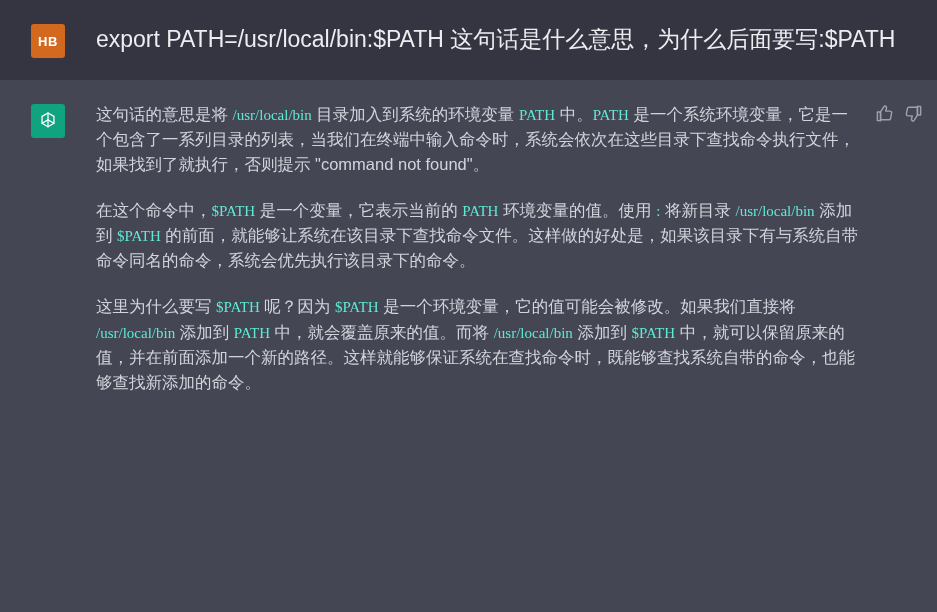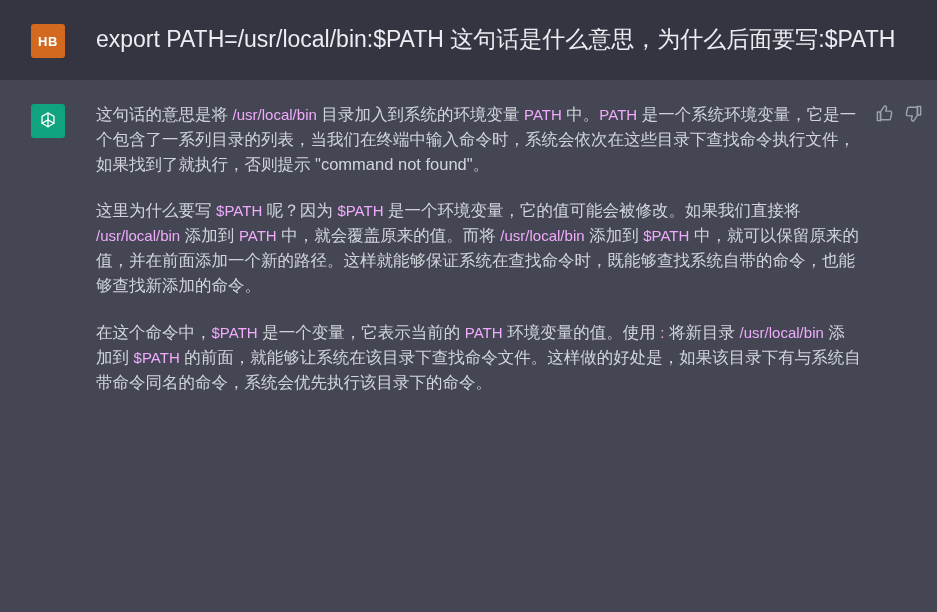--- a/index.html
+++ b/index.html
@@ -88,23 +88,23 @@
     line-height: 1.52;
     color: #d1d5db;
   }
   .assistant-text p {
     margin: 0 0 21px 0;
   }
   .assistant-text p:last-child {
     margin-bottom: 0;
   }
   code {
-    font-family: Liberation Sans, sans-serif;
+    font-family: Liberation Serif, serif;
     font-size: 15px;
-    color: #f0abfc;
+    color: #5eead4;
   }
   .actions {
     flex: 0 0 auto;
     display: flex;
     gap: 10px;
     padding-left: 14px;
     padding-top: 2px;
   }
   .act-btn {
     width: 19px;
@@ -141,22 +141,22 @@
           <path d="M12 3.2 L12 10.8 L18.5 14.5"></path>
           <path d="M12 10.8 L5.5 14.5"></path>
           <path d="M12 10.8 L12 18.3"></path>
         </svg>
       </div>
     </div>
     <div class="content-col">
       <div class="assistant-body">
         <div class="assistant-text">
           <p>这句话的意思是将 <code>/usr/local/bin</code> 目录加入到系统的环境变量 <code>PATH</code> 中。<code>PATH</code> 是一个系统环境变量，它是一个包含了一系列目录的列表，当我们在终端中输入命令时，系统会依次在这些目录下查找命令执行文件，如果找到了就执行，否则提示 "command not found"。</p>
+          <p>在这个命令中，<code>$PATH</code> 是一个变量，它表示当前的 <code>PATH</code> 环境变量的值。使用 <code>:</code> 将新目录 <code>/usr/local/bin</code> 添加到 <code>$PATH</code> 的前面，就能够让系统在该目录下查找命令文件。这样做的好处是，如果该目录下有与系统自带命令同名的命令，系统会优先执行该目录下的命令。</p>
           <p>这里为什么要写 <code>$PATH</code> 呢？因为 <code>$PATH</code> 是一个环境变量，它的值可能会被修改。如果我们直接将 <code>/usr/local/bin</code> 添加到 <code>PATH</code> 中，就会覆盖原来的值。而将 <code>/usr/local/bin</code> 添加到 <code>$PATH</code> 中，就可以保留原来的值，并在前面添加一个新的路径。这样就能够保证系统在查找命令时，既能够查找系统自带的命令，也能够查找新添加的命令。</p>
-          <p>在这个命令中，<code>$PATH</code> 是一个变量，它表示当前的 <code>PATH</code> 环境变量的值。使用 <code>:</code> 将新目录 <code>/usr/local/bin</code> 添加到 <code>$PATH</code> 的前面，就能够让系统在该目录下查找命令文件。这样做的好处是，如果该目录下有与系统自带命令同名的命令，系统会优先执行该目录下的命令。</p>
         </div>
         <div class="actions">
           <span class="act-btn">
             <svg viewBox="0 0 24 24" fill="none" stroke="currentColor" stroke-width="1.8" stroke-linecap="round" stroke-linejoin="round">
               <path d="M7 10v11"></path>
               <path d="M7 10l4.5-7a2 2 0 0 1 3 2.3L13.5 9H19a2 2 0 0 1 2 2.4l-1.4 7A2 2 0 0 1 17.6 20H7"></path>
               <path d="M3 10h4v11H3z"></path>
             </svg>
           </span>
           <span class="act-btn">

